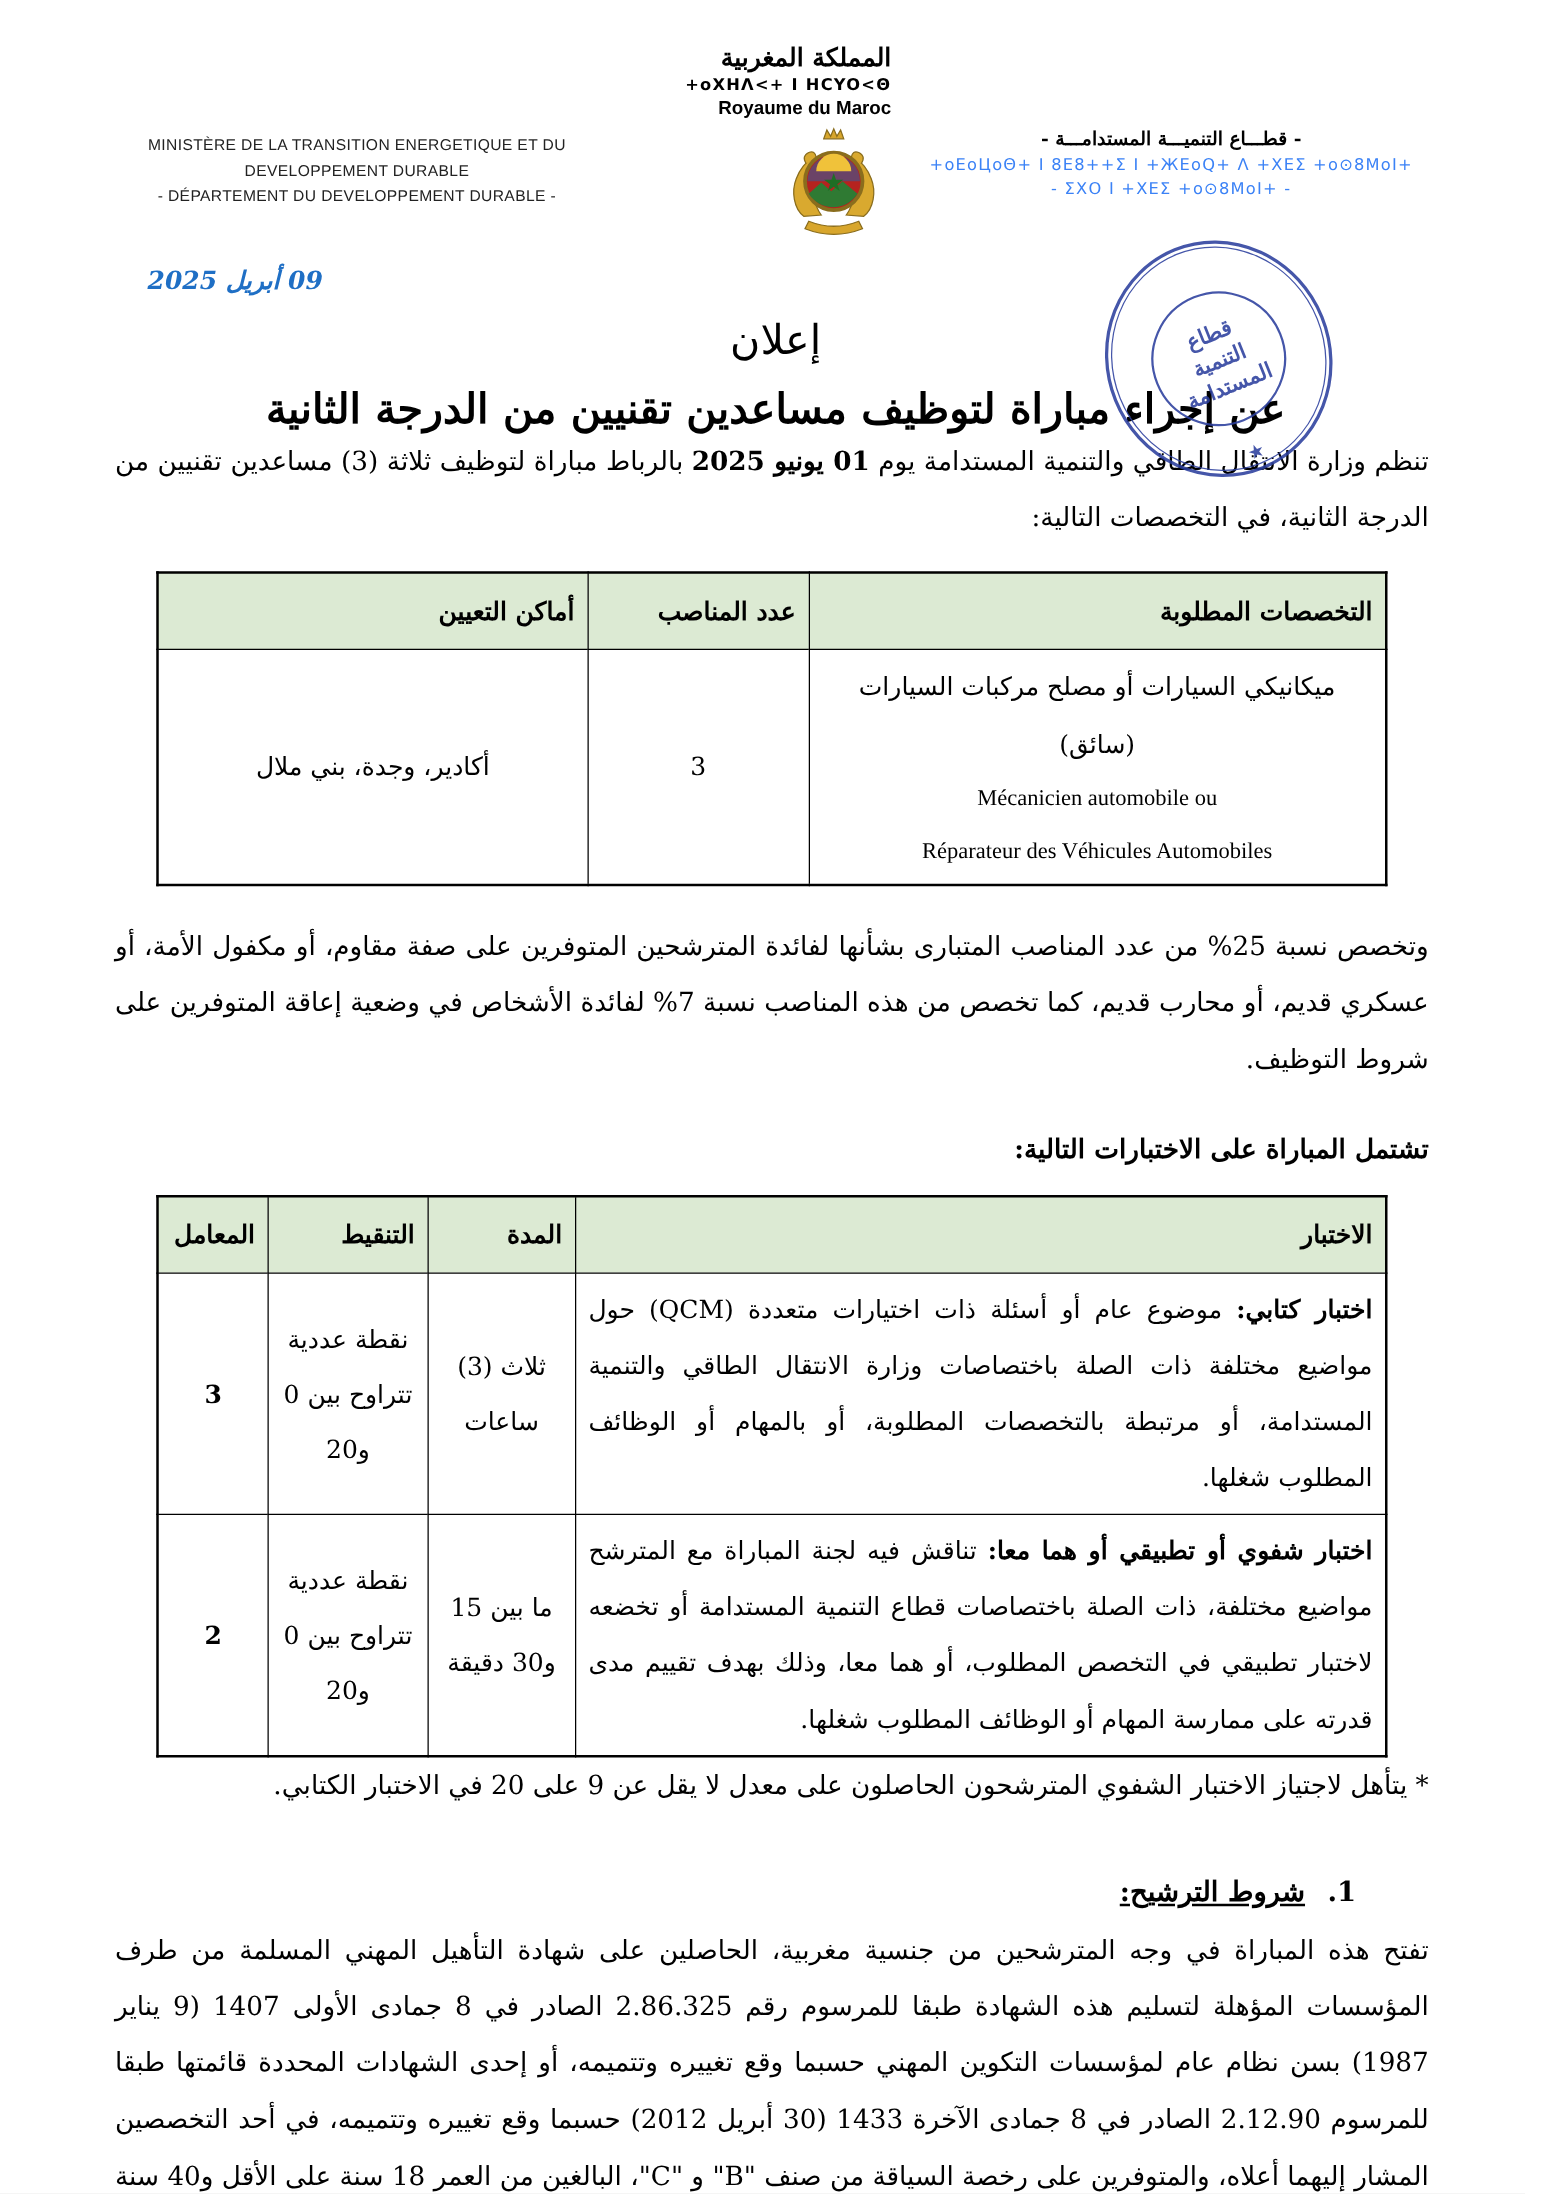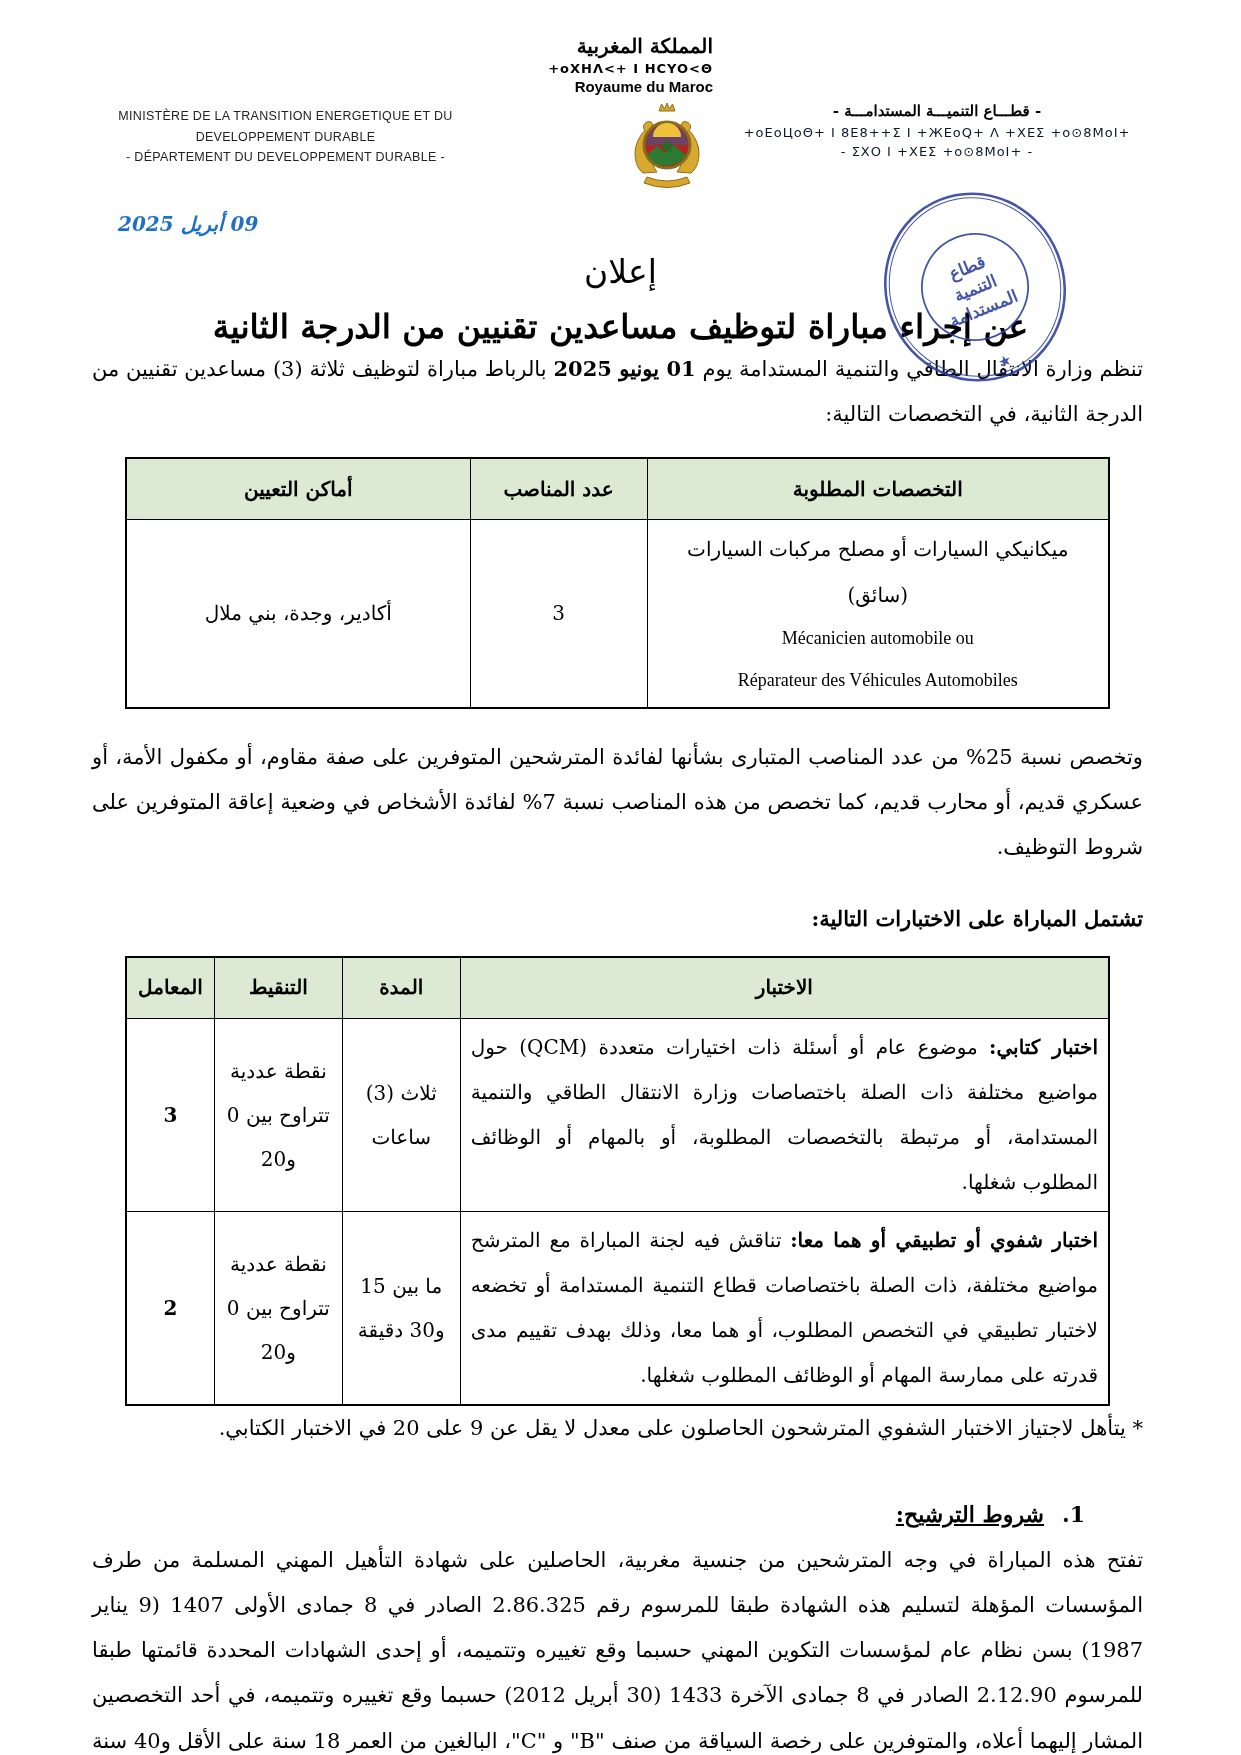--- a/index.html
+++ b/index.html
@@ -40,21 +40,21 @@
   .hdr-center .kingdom-fr{font-size:15px;font-weight:bold;font-family:"Liberation Sans","DejaVu Sans",sans-serif;margin-top:1px;}
   .hdr-right{
     flex:1;
     direction:rtl;
     text-align:center;
     padding-top:66px;
     line-height:1.5;
   }
   .hdr-right .ministry-ar{font-size:20px;font-weight:bold;}
   .hdr-right .dept-ar{font-size:15px;font-weight:bold;}
-  .hdr-right .tif{font-size:13px;font-family:"DejaVu Sans",sans-serif;direction:ltr;letter-spacing:1px;color:#0f172a;}
+  .hdr-right .tif{font-size:13px;font-family:"DejaVu Sans",sans-serif;direction:ltr;letter-spacing:1px;color:#3b82f6;}
   .arms{margin-top:4px;}
   
   .doc-date{
     margin:16px 0 0 0;
     text-align:left;
     padding-left:118px;
     font-size:20px;
     font-weight:bold;
     font-style:italic;
     color:#1f6fc5;
@@ -94,21 +94,21 @@
     font-size:20px;
   }
   table.doc-table th,table.doc-table td{
     border:1.5px solid #000;
     padding:6px 10px;
     vertical-align:middle;
   }
   table.doc-table th{
     background:#dcead3;
     font-weight:bold;
-    text-align:center;
+    text-align:right;
     height:48px;
   }
   .cell-center{text-align:center;}
   .spec-cell{text-align:center;line-height:2.3;padding:12px 8px;}
   .spec-fr{font-family:"Liberation Serif","DejaVu Serif",serif;font-size:18px;}
   .exam-cell{text-align:justify;line-height:2.25;padding:8px 14px;font-size:20px;}
   .dur-cell,.score-cell,.coef-cell{text-align:center;line-height:2.2;}
   
   .footnote{margin:14px 0 0 0;}
   .section-heading{

